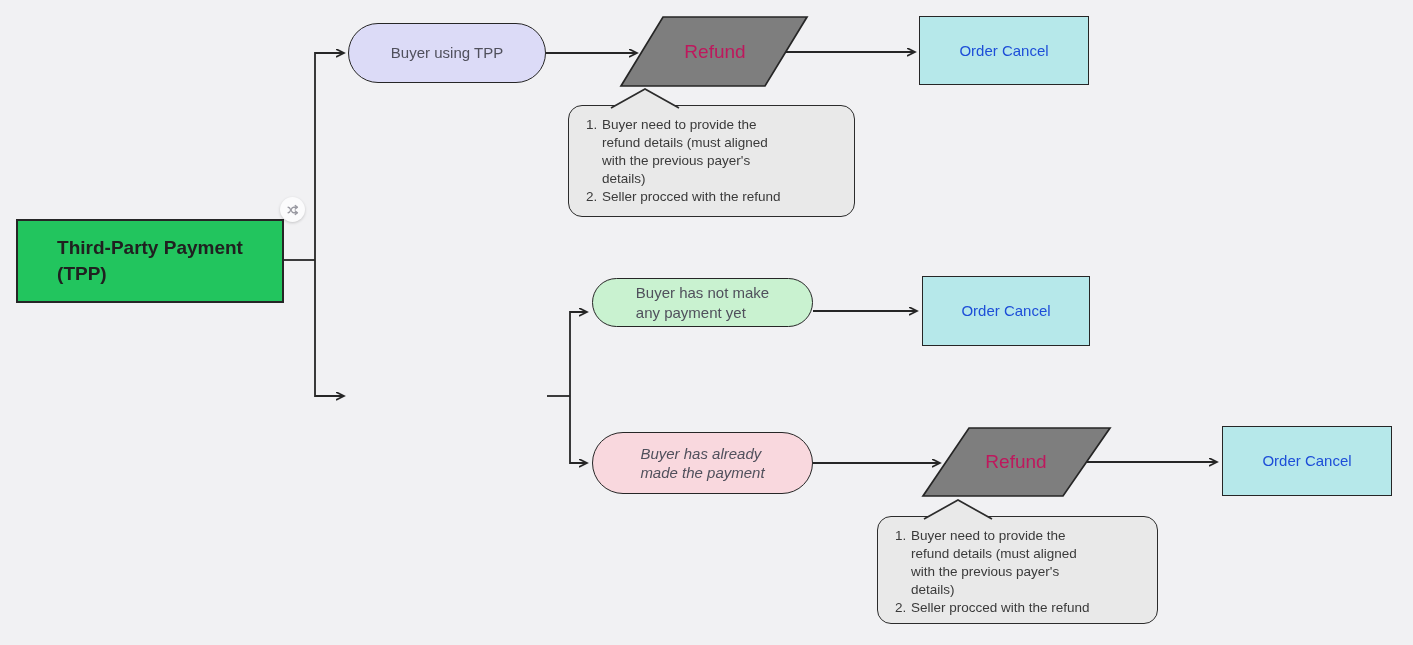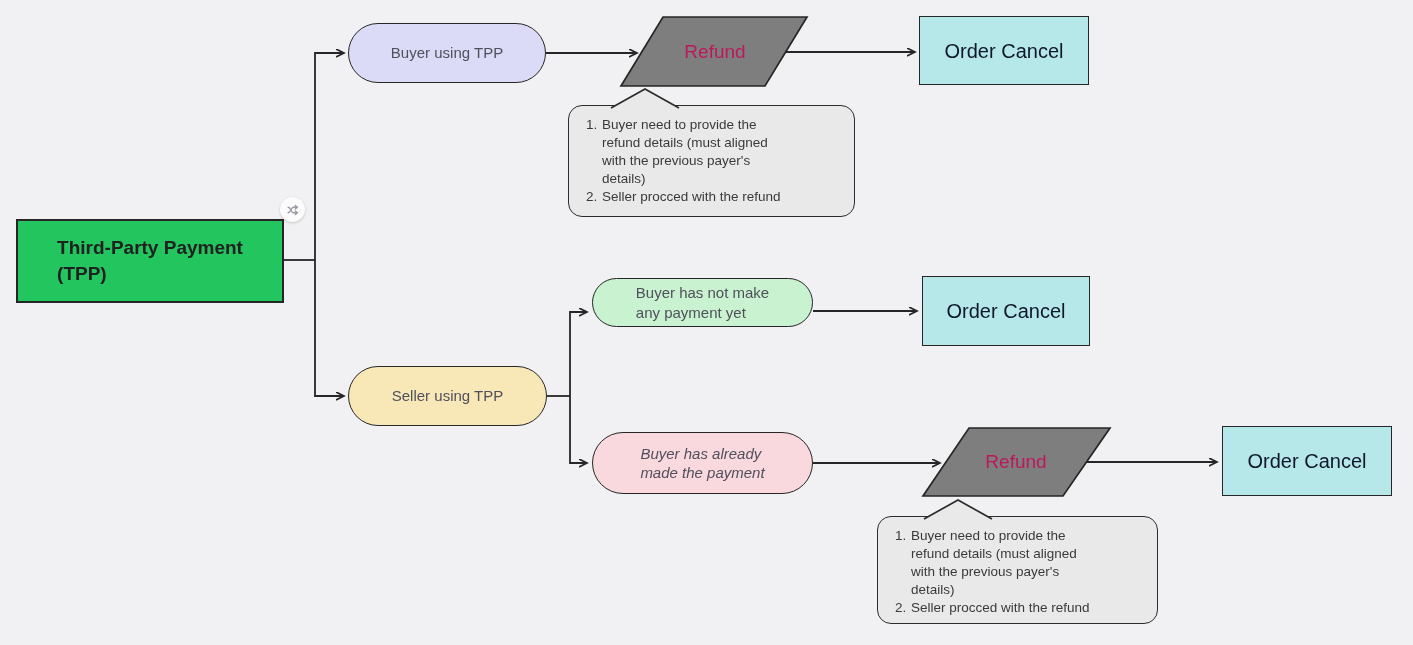--- a/index.html
+++ b/index.html
@@ -14,21 +14,21 @@
     position:absolute; box-sizing:border-box;
     border:1.7px solid #262626;
     display:flex; align-items:center; justify-content:center;
     text-align:left; white-space:pre-line; line-height:1.3;
   }
   .root-node {
     border-width:2px; font-size:19px; font-weight:600; color:#202020;
     line-height:1.35;
   }
   .pill { border-radius:999px; font-size:15px; color:#50505c; }
-  .outcome { font-size:20px; color:#0f172a; }
+  .outcome { font-size:15px; color:#1d4ed8; }
 
   .shape-label {
     position:absolute; display:flex; align-items:center; justify-content:center;
     color:#be185d; font-size:19px; pointer-events:none;
   }
 
   .note {
     position:absolute; box-sizing:border-box; background:#e9e9e9;
     border:1.7px solid #2c2c2c; border-radius:14px;
     font-size:13.5px; color:#3a3a3a; line-height:18px;
@@ -87,21 +87,20 @@
         <path d="M2 9 C4.5 9 4.5 4 7 4 H10.2"></path>
         <path d="M8.6 2.4 L10.6 4 L8.6 5.6"></path>
         <path d="M2 4 C4.5 4 4.5 9 7 9 H10.2"></path>
         <path d="M8.6 7.4 L10.6 9 L8.6 10.6"></path>
       </g>
     </svg>
   </div>
 
   <div class="node pill" style="left: 348px; top: 23px; width: 198px; height: 60px; background-color: rgb(220, 219, 247);">Buyer using TPP</div>
 
-  <div class="node pill" style="left: 348px; top: 366px; width: 199px; height: 60px; background-color: rgb(248, 231, 183);">Seller using TPP</div>
 
   <div class="node pill" style="left: 592px; top: 278px; width: 221px; height: 49px; background-color: rgb(201, 242, 208);">Buyer has not make
 any payment yet</div>
 
   <div class="node pill" style="left: 592px; top: 432px; width: 221px; height: 62px; background-color: rgb(249, 216, 222); font-style: italic;">Buyer has already
 made the payment</div>
 
   <div class="shape-label" style="left:645px; top:17px; width:140px; height:69px;">Refund</div>
   <div class="shape-label" style="left:946px; top:428px; width:140px; height:68px;">Refund</div>
 

